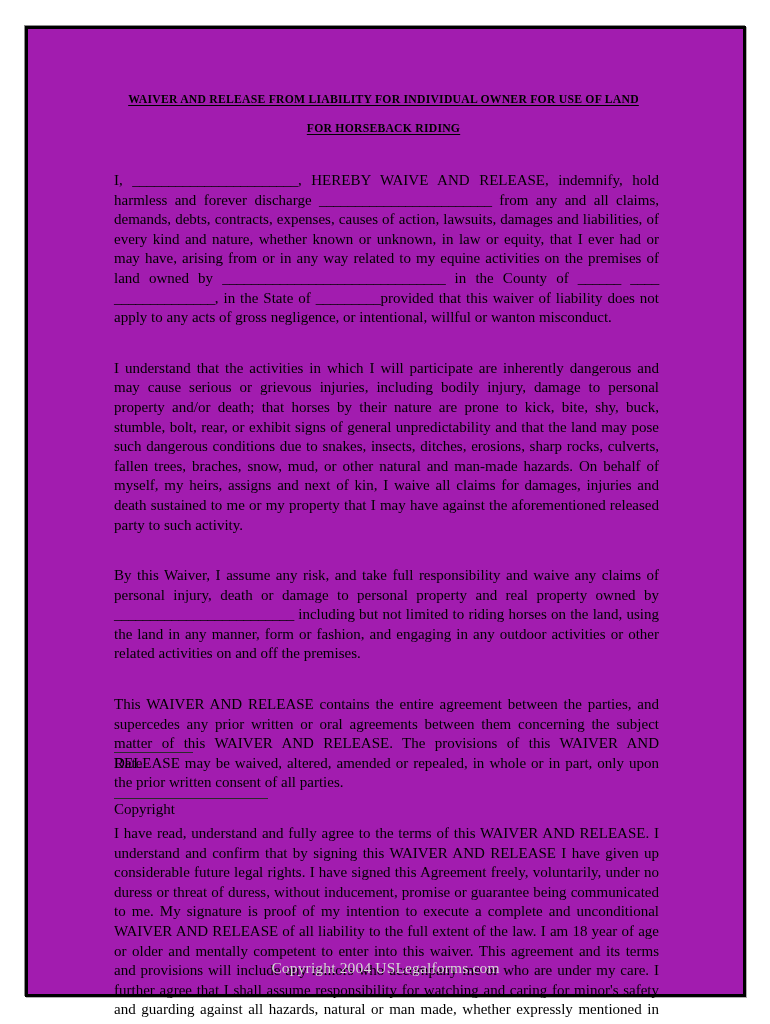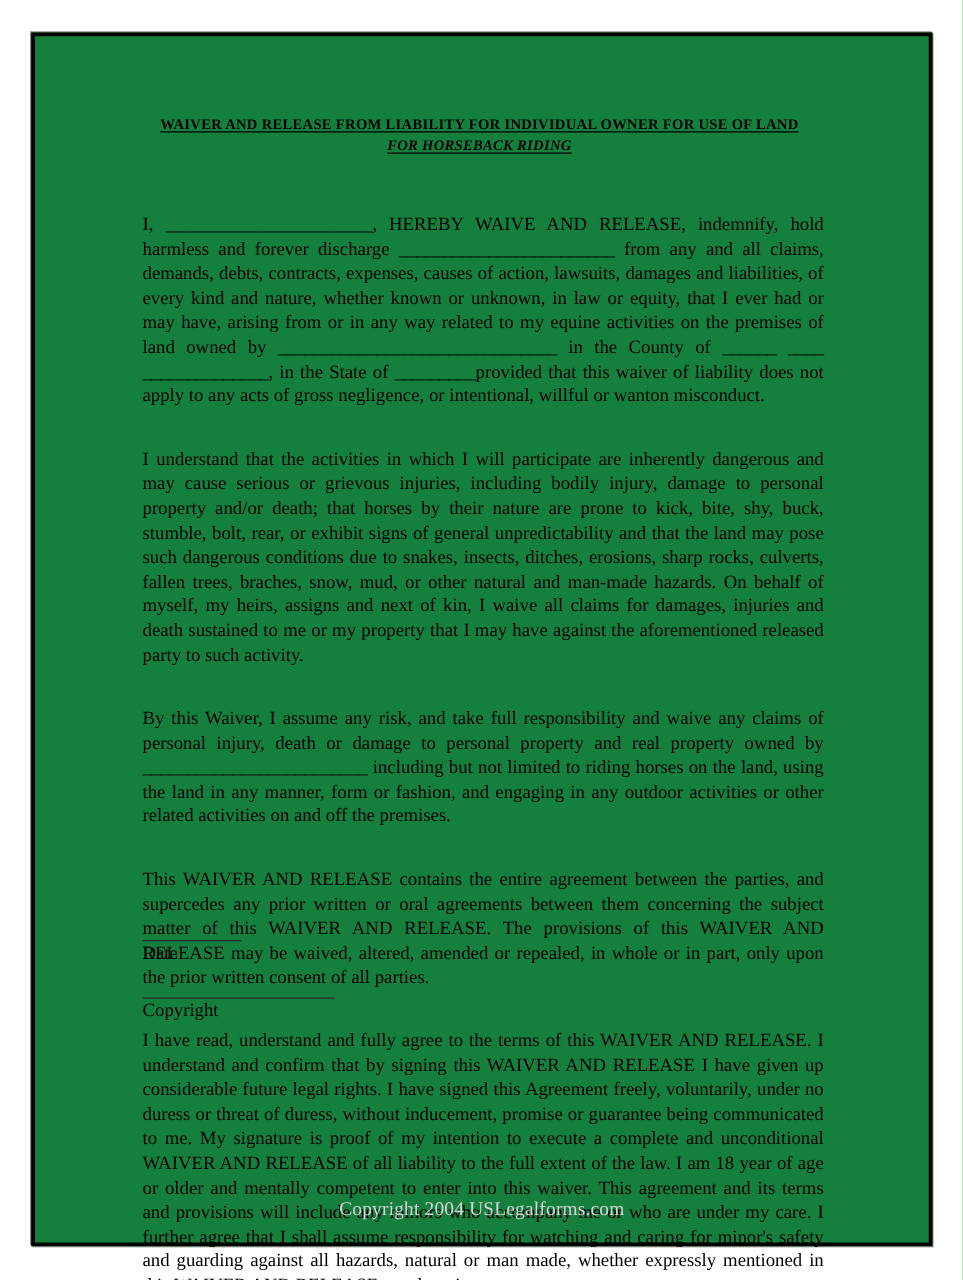--- a/index.html
+++ b/index.html
@@ -19,21 +19,21 @@
 
   
   .page-frame {
     position: absolute;
     left: 25px;
     top: 26px;
     width: 721px;
     height: 971px;
     box-sizing: border-box;
     border: 3px solid #000000;
-    background: #15803d;
+    background: #a21caf;
     box-shadow: -1px -1px 0 0 #8d8d8d, 1px 1px 0 0 #b0b0b0;
   }
 
   .page-inner {
     position: absolute;
     left: 0;
     top: 0;
     width: 100%;
     height: 100%;
     box-sizing: border-box;
@@ -52,22 +52,21 @@
     line-height: 17px;
     letter-spacing: 0.02em;
   }
   .doc-title .title-line {
     display: inline;
     text-decoration: underline;
     text-underline-offset: 1.5px;
   }
   .doc-title .title-line-2 {
     display: block;
-    margin-top: 0;
-    font-style: italic;
+    margin-top: 12px;
   }
 
   
   .body-block {
     position: absolute;
     left: 86px;
     width: 545px;
     font-size: 15px;
     line-height: 19.6px;
     text-align: justify;

